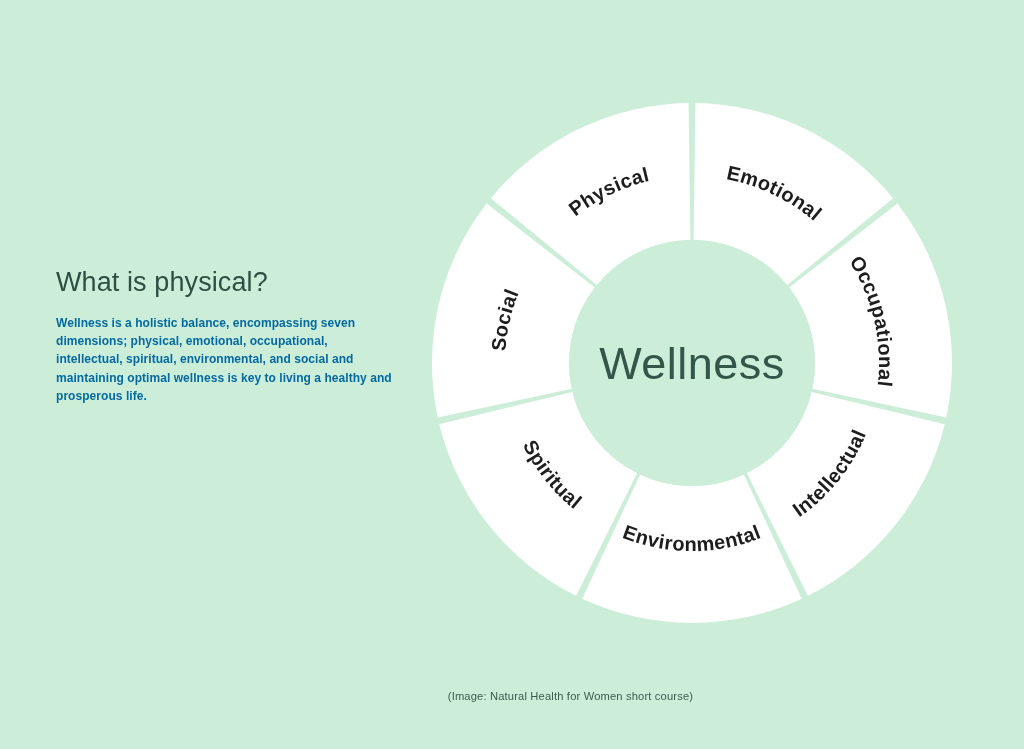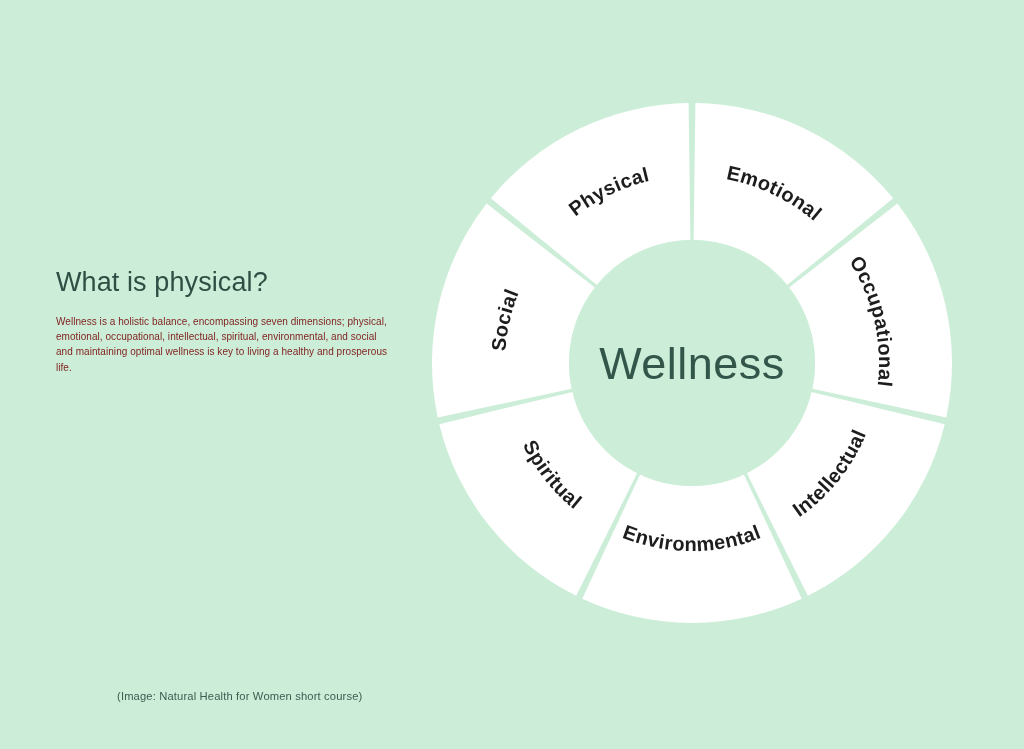--- a/index.html
+++ b/index.html
@@ -33,24 +33,24 @@
   #page-title {
     font-size: 27px;
     font-weight: 300;
     letter-spacing: 0.1px;
     color: #2e4f44;
     margin: 0 0 16px 0;
     line-height: 1.1;
   }
 
   #body-paragraph {
-    font-size: 10px;
-    font-weight: 400;
+    font-size: 12px;
+    font-weight: 700;
     line-height: 1.53;
-    color: #7f1d1d;
+    color: #0369a1;
     margin: 0;
     letter-spacing: 0.05px;
   }
 
   
   #wheel-wrap {
     position: absolute;
     left: 432px;
     top: 103px;
     width: 520px;
@@ -87,21 +87,21 @@
     fill: #1d1d1d;
     letter-spacing: 0.6px;
   }
 
   
   #caption {
     position: absolute;
     left: 0;
     top: 690px;
     width: 1024px;
-    text-align: left;
+    text-align: center;
     font-size: 11.2px;
     color: #3c5c50;
     letter-spacing: 0.15px;
   }
   #caption-text {
     display: inline-block;
     margin-left: 117px;
   }
 </style>
 </head>

